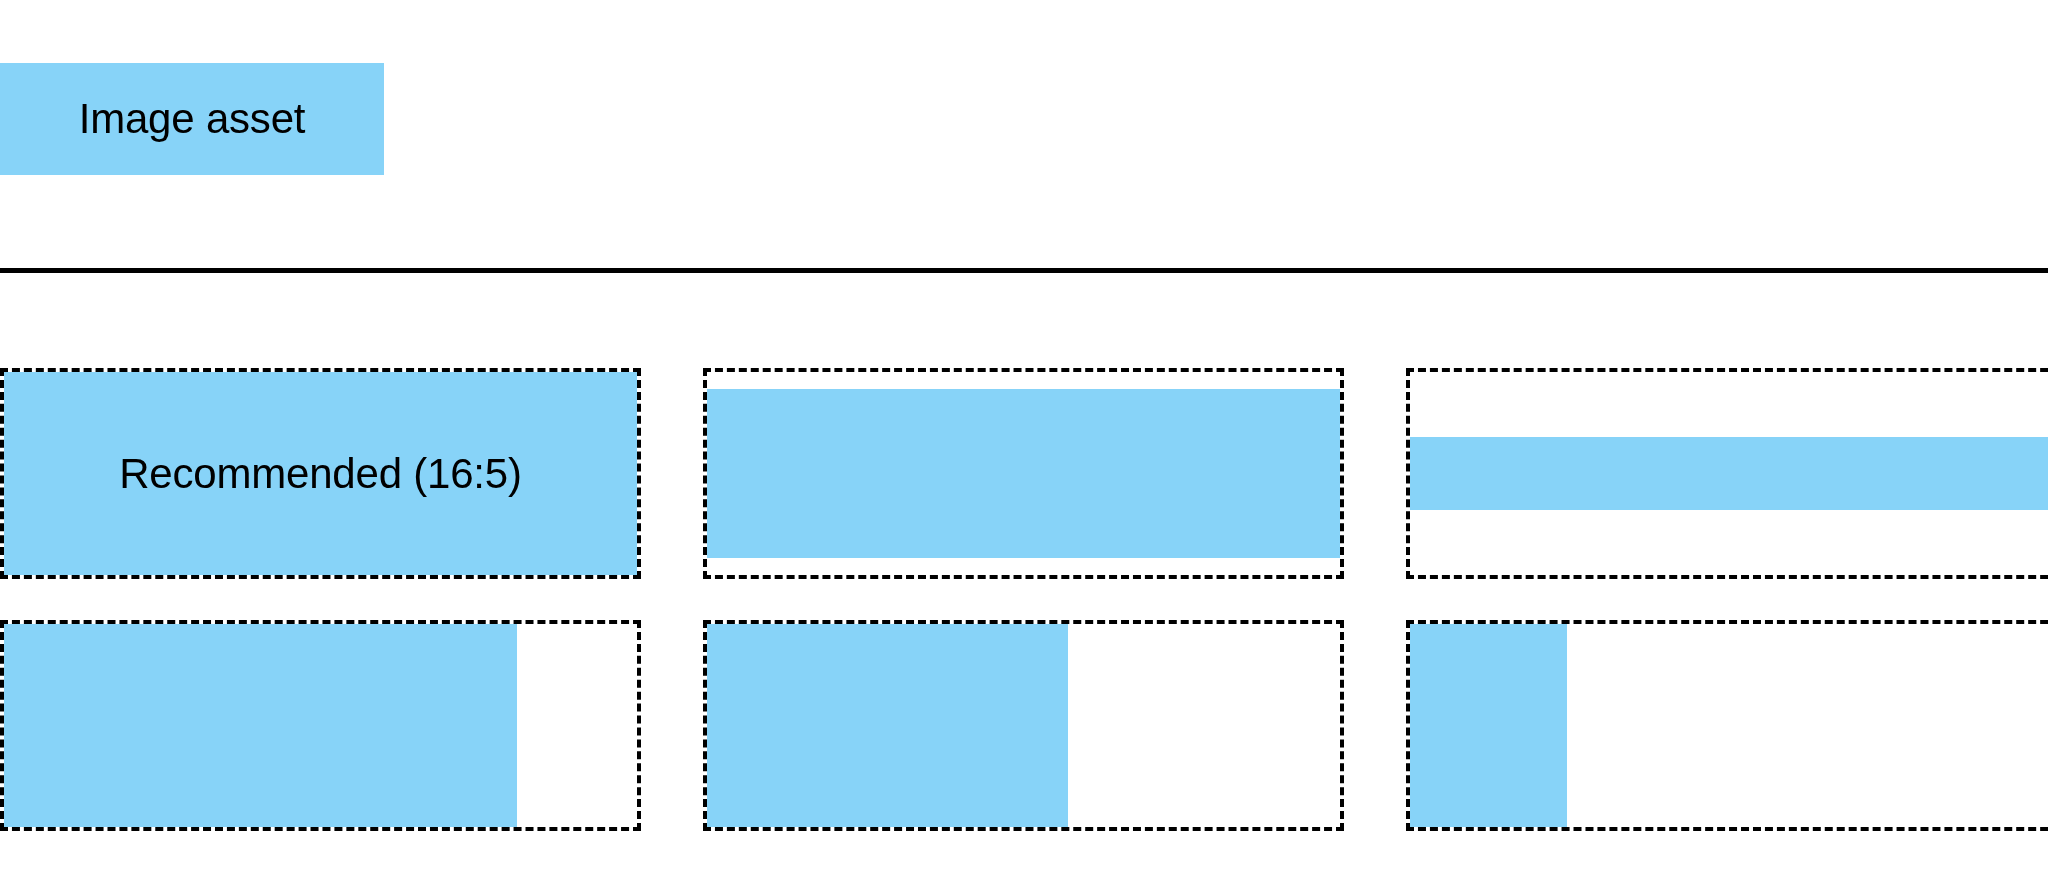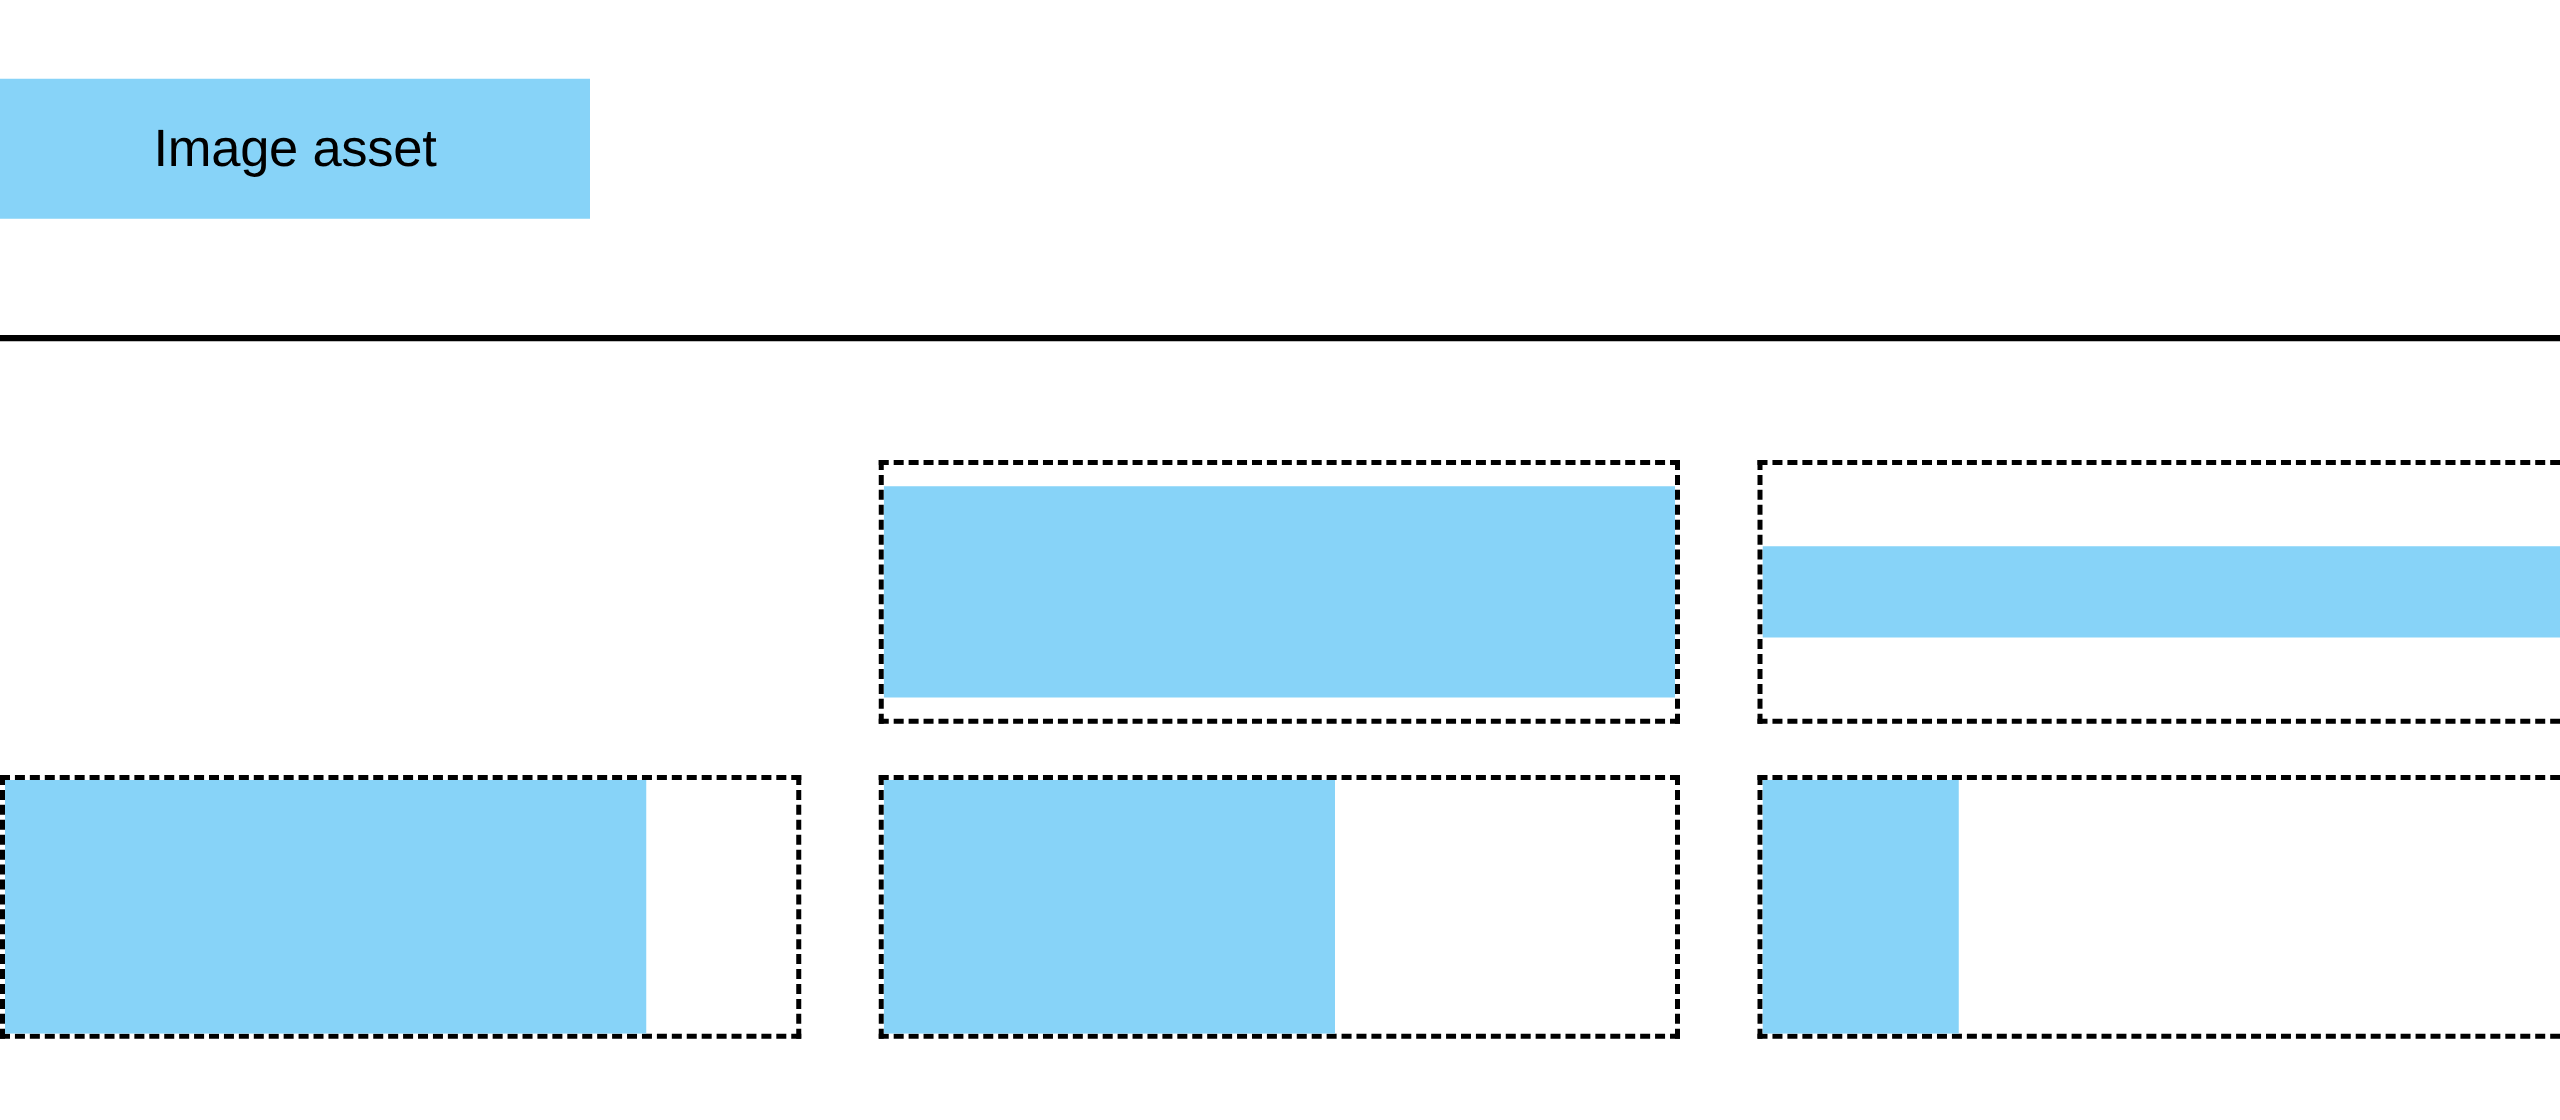--- a/index.html
+++ b/index.html
@@ -22,21 +22,21 @@
     position: absolute;
     left: 0;
     top: 63px;
     width: 2048px;
     height: 112px;
   }
   .header-swatch {
     position: absolute;
     left: 0;
     top: 0;
-    width: 472px;
+    width: 384px;
     height: 112px;
     background: #87d3f8;
     display: flex;
     align-items: center;
     justify-content: center;
     box-sizing: border-box;
   }
   .header-swatch-label {
     font-size: 42px;
     line-height: 1;
@@ -129,20 +129,24 @@
     <span class="header-swatch-label">Image asset</span>
   </div>
 
 
 </div>
 
 <div class="divider"></div>
 
 <div class="ratio-row row-1">
 
+  <div class="ratio-cell col-1">
+    <div class="fill" style="left:0; top:0; width:100%; height:100%;"></div>
+    <span class="cell-label">Recommended (16:5)</span>
+  </div>
 
   <div class="ratio-cell col-2">
     <div class="fill" style="left:0; top:8.5%; width:100%; height:83%;"></div>
     <span class="cell-label"></span>
   </div>
 
   <div class="ratio-cell col-3">
     <div class="fill" style="left:0; top:32%; width:100%; height:36%;"></div>
     <span class="cell-label"></span>
   </div>

